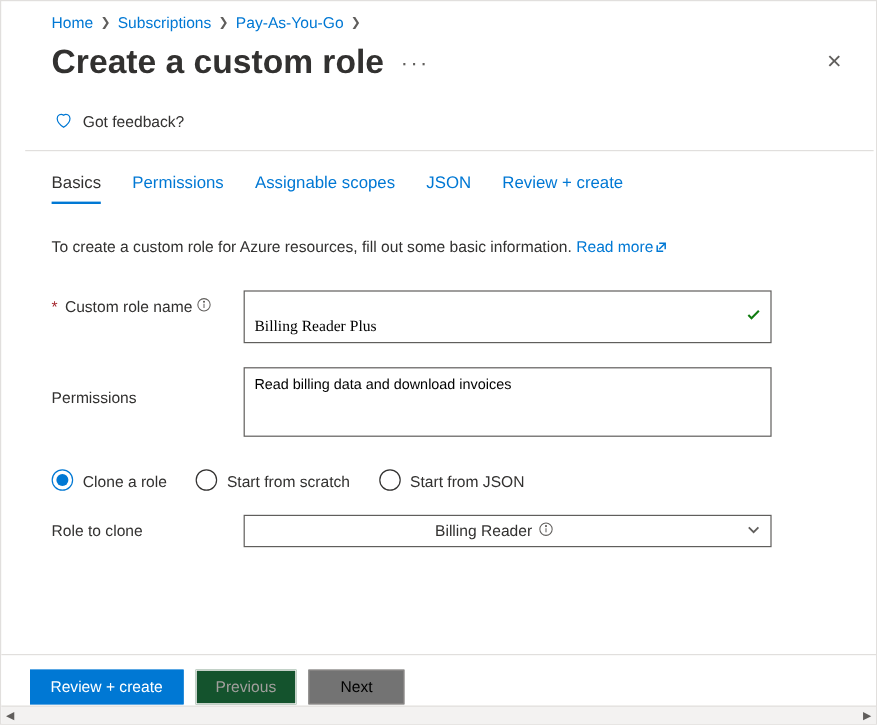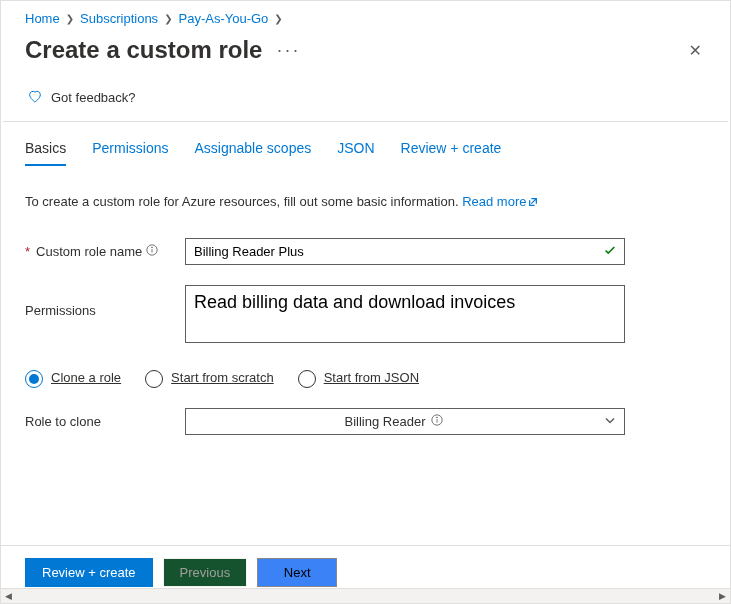--- a/index.html
+++ b/index.html
@@ -10,36 +10,37 @@
     background: #fff;
     width: 731px;
     height: 604px;
     overflow: hidden;
     position: relative;
     border: 1px solid #e1dfdd;
   }
   .content-wrap {
     height: 588px;
     overflow: auto;
+    margin-left: 18px;
   }
   .breadcrumb {
     display: flex;
     align-items: center;
     gap: 6px;
     padding: 10px 24px 4px 24px;
     font-size: 13px;
   }
   .breadcrumb a { color: #0078d4; text-decoration: none; cursor: pointer; }
   .bc-sep { color: #605e5c; font-size: 10px; }
   .title-row {
     display: flex;
     align-items: center;
     padding: 6px 24px 14px 24px;
   }
-  .title-row h1 { font-size: 24px; font-weight: 600; flex: 0 0 auto; }
+  .title-row h1 { font-size: 28px; font-weight: 600; flex: 0 0 auto; }
   .title-ellipsis { margin-left: 14px; color: #605e5c; font-size: 18px; letter-spacing: 2px; cursor: pointer; }
   .title-close { margin-left: auto; font-size: 16px; color: #605e5c; cursor: pointer; padding: 4px; }
   .feedback-row {
     display: flex;
     align-items: center;
     gap: 8px;
     padding: 10px 24px 14px 24px;
     border-bottom: 1px solid #e1dfdd;
     margin: 0 2px;
   }
@@ -69,43 +70,43 @@
     display: flex;
     align-items: center;
     gap: 4px;
   }
   .req { color: #a4262c; margin-right: 2px; }
   .info-icon svg { width: 12px; height: 12px; stroke: #605e5c; fill: none; stroke-width: 1; }
   .form-field { flex: 1; max-width: 440px; }
   .text-input {
     width: 100%;
     border: 1px solid #605e5c;
-    padding: 5px 30px 5px 8px;
-    font-size: 13px;
-    font-family: Liberation Sans, sans-serif;
+    padding: 21px 30px 5px 8px;
+    font-size: 13px;
+    font-family: Liberation Serif, serif;
     outline: none;
     position: relative;
   }
   .input-wrap { position: relative; }
   .input-check {
     position: absolute; right: 8px; top: 50%; transform: translateY(-50%);
   }
   .input-check svg { width: 14px; height: 14px; stroke: #107c10; fill: none; stroke-width: 2; }
   .textarea {
     width: 100%;
     border: 1px solid #605e5c;
     padding: 6px 8px;
-    font-size: 18px;
+    font-size: 12px;
     font-family: inherit;
     resize: none;
     height: 58px;
     outline: none;
   }
   .radio-group { display: flex; gap: 24px; align-items: center; padding-top: 4px; }
-  .radio-item { display: flex; align-items: flex-start; gap: 8px; cursor: pointer; text-decoration: underline; }
+  .radio-item { display: flex; align-items: flex-end; gap: 8px; cursor: pointer; }
   .radio {
     width: 18px; height: 18px; border: 1px solid #323130; border-radius: 50%;
     display: flex; align-items: center; justify-content: center;
   }
   .radio.checked { border-color: #0078d4; }
   .radio.checked::after {
     content: ""; width: 10px; height: 10px; background: #0078d4; border-radius: 50%;
   }
   .select {
     width: 100%; max-width: 440px;
@@ -126,21 +127,21 @@
     border-top: 1px solid #e1dfdd;
     padding: 12px 24px 0 24px;
     display: flex; gap: 10px;
     background: #fff;
   }
   .btn {
     padding: 6px 16px;
     font-size: 13px;
     font-family: inherit;
     border: 1px solid #8a8886;
-    background: #3b82f6;
+    background: #737373;
     cursor: pointer;
     min-width: 80px;
   }
   .btn.primary { background: #0078d4; border-color: #0078d4; color: #fff; }
   .btn.disabled { background: #14532d; border-color: #f3f2f1; color: #a19f9d; cursor: default; }
   .hscroll {
     position: absolute; bottom: 0; left: 0; right: 0; height: 15px;
     background: #f3f2f1; border-top: 1px solid #e1dfdd;
     display: flex; justify-content: space-between; align-items: center;
     padding: 0 2px;

